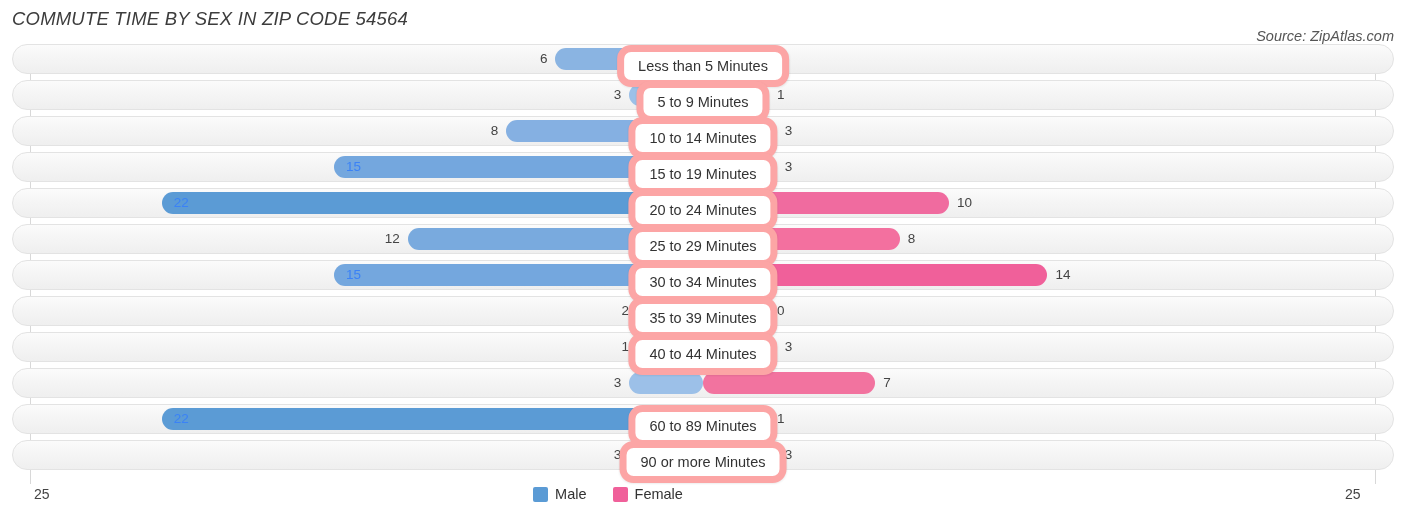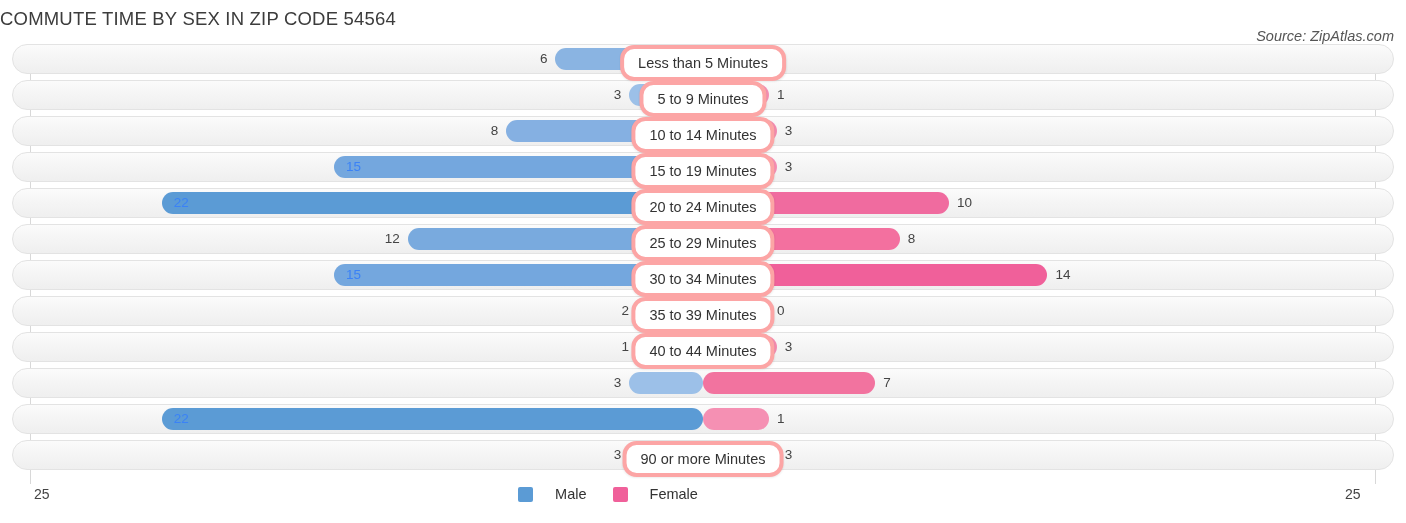--- a/index.html
+++ b/index.html
@@ -16,26 +16,27 @@
     position: relative;
   }
 
   
   .header {
     position: relative;
     height: 40px;
   }
   .chart-title {
     position: absolute;
-    left: 0;
+    left: 12px;
     top: 8px;
     font-size: 18.5px;
     letter-spacing: 0.2px;
     color: #3c3c3c;
     white-space: nowrap;
+    font-style: italic;
   }
   .source {
     position: absolute;
     right: 12px;
     top: 28px;
     font-size: 14.5px;
     font-style: italic;
     color: #555;
     white-space: nowrap;
   }
@@ -115,21 +116,21 @@
   
   .pill {
     position: absolute;
     left: 50%;
     top: 1px;
     transform: translateX(-50%);
     height: 28px;
     line-height: 28px;
     padding: 0 14px;
     background: #ffffff;
-    border: 4px solid #fca5a5;
+    border: 7px solid #fca5a5;
     border-radius: 14px;
     font-size: 14.5px;
     color: #333;
     white-space: nowrap;
     z-index: 4;
     box-shadow: 0 1px 2px rgba(0,0,0,0.07);
   }
 
   
   .footer {
@@ -154,21 +155,21 @@
     right: 0;
     top: 2px;
     display: flex;
     justify-content: center;
     align-items: center;
     gap: 26px;
   }
   .legend-item {
     display: flex;
     align-items: center;
-    gap: 22px;
+    gap: 7px;
     font-size: 14.5px;
     color: #333;
   }
   .swatch {
     width: 15px;
     height: 15px;
     border-radius: 2px;
     display: inline-block;
   }
 </style>
@@ -262,20 +263,21 @@
         <div class="bar female" style="width: 172.2px; background: rgb(242, 115, 159);"></div>
         <div class="val" style="right: 784.8px;">3</div>
         <div class="val" style="left: 883.2px;">7</div>
       </div>
       <div class="row">
         <div class="track"></div>
         <div class="bar male" style="width: 541.2px; background: rgb(91, 155, 213);"></div>
         <div class="bar female" style="width: 66px; background: rgb(245, 144, 179);"></div>
         <div class="val inside" style="left: 173.8px;">22</div>
         <div class="val" style="left: 777px;">1</div>
+        <div class="pill">60 to 89 Minutes</div>
       </div>
       <div class="row">
         <div class="track"></div>
         <div class="bar male" style="width: 73.8px; background: rgb(162, 196, 235);"></div>
         <div class="bar female" style="width: 73.8px; background: rgb(244, 140, 176);"></div>
         <div class="val" style="right: 784.8px;">3</div>
         <div class="val" style="left: 784.8px;">3</div>
         <div class="pill">90 or more Minutes</div>
       </div>
     </div>

